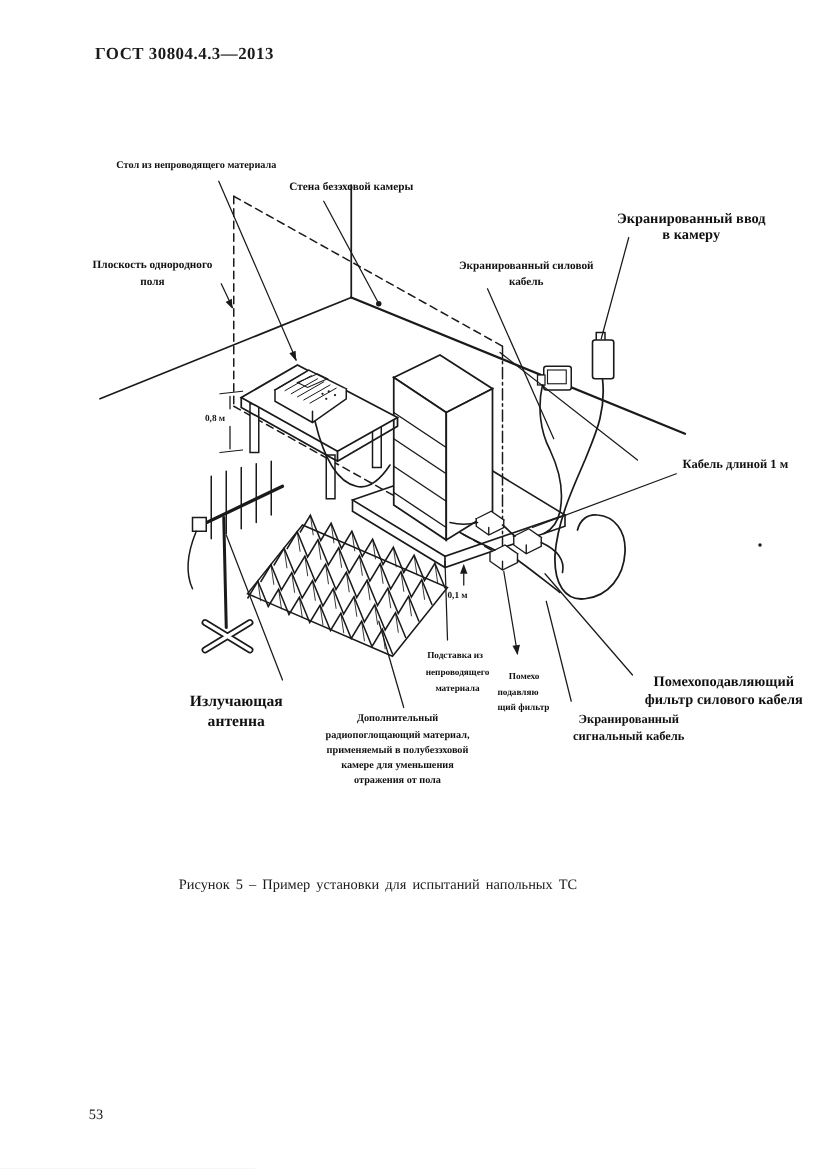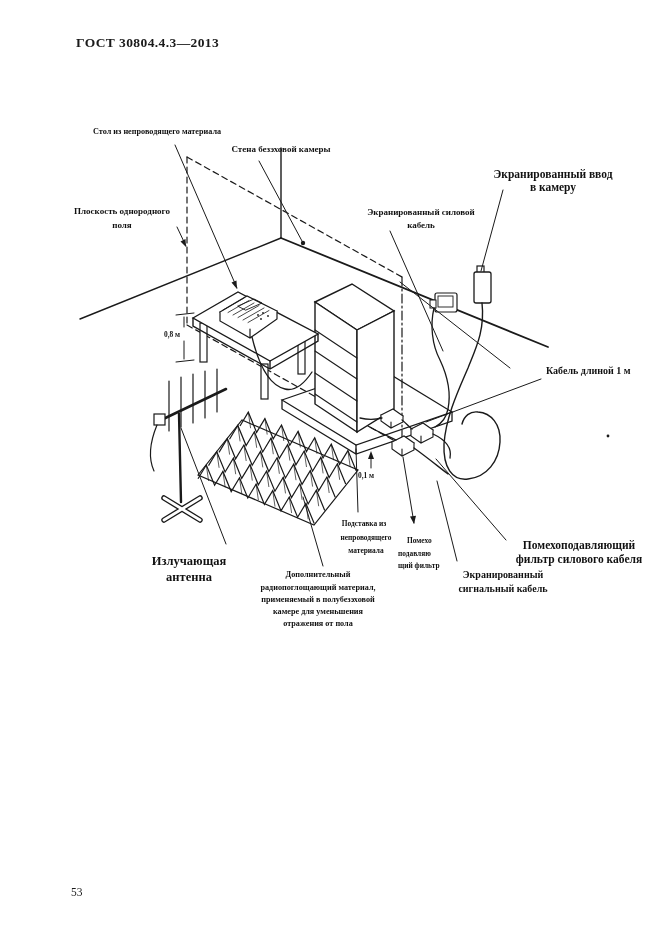--- a/index.html
+++ b/index.html
@@ -182,14 +182,15 @@
       <text class="s8 mid" x="318" y="602">применяемый в полубезэховой</text>
       <text class="s8 mid" x="318" y="614">камере для уменьшения</text>
       <text class="s8 mid" x="318" y="626">отражения от пола</text>
       <text class="s11 mid" x="579" y="549">Помехоподавляющий</text>
       <text class="s11 mid" x="579" y="563">фильтр силового кабеля</text>
       <text class="s10 mid" x="503" y="578">Экранированный</text>
       <text class="s10 mid" x="503" y="592">сигнальный кабель</text>
     </g>
   </svg>
 
+  <div class="cap">Рисунок 5 – Пример установки для испытаний напольных ТС</div>
   <div class="pnum">53</div>
 </div>
 
 </body></html>

